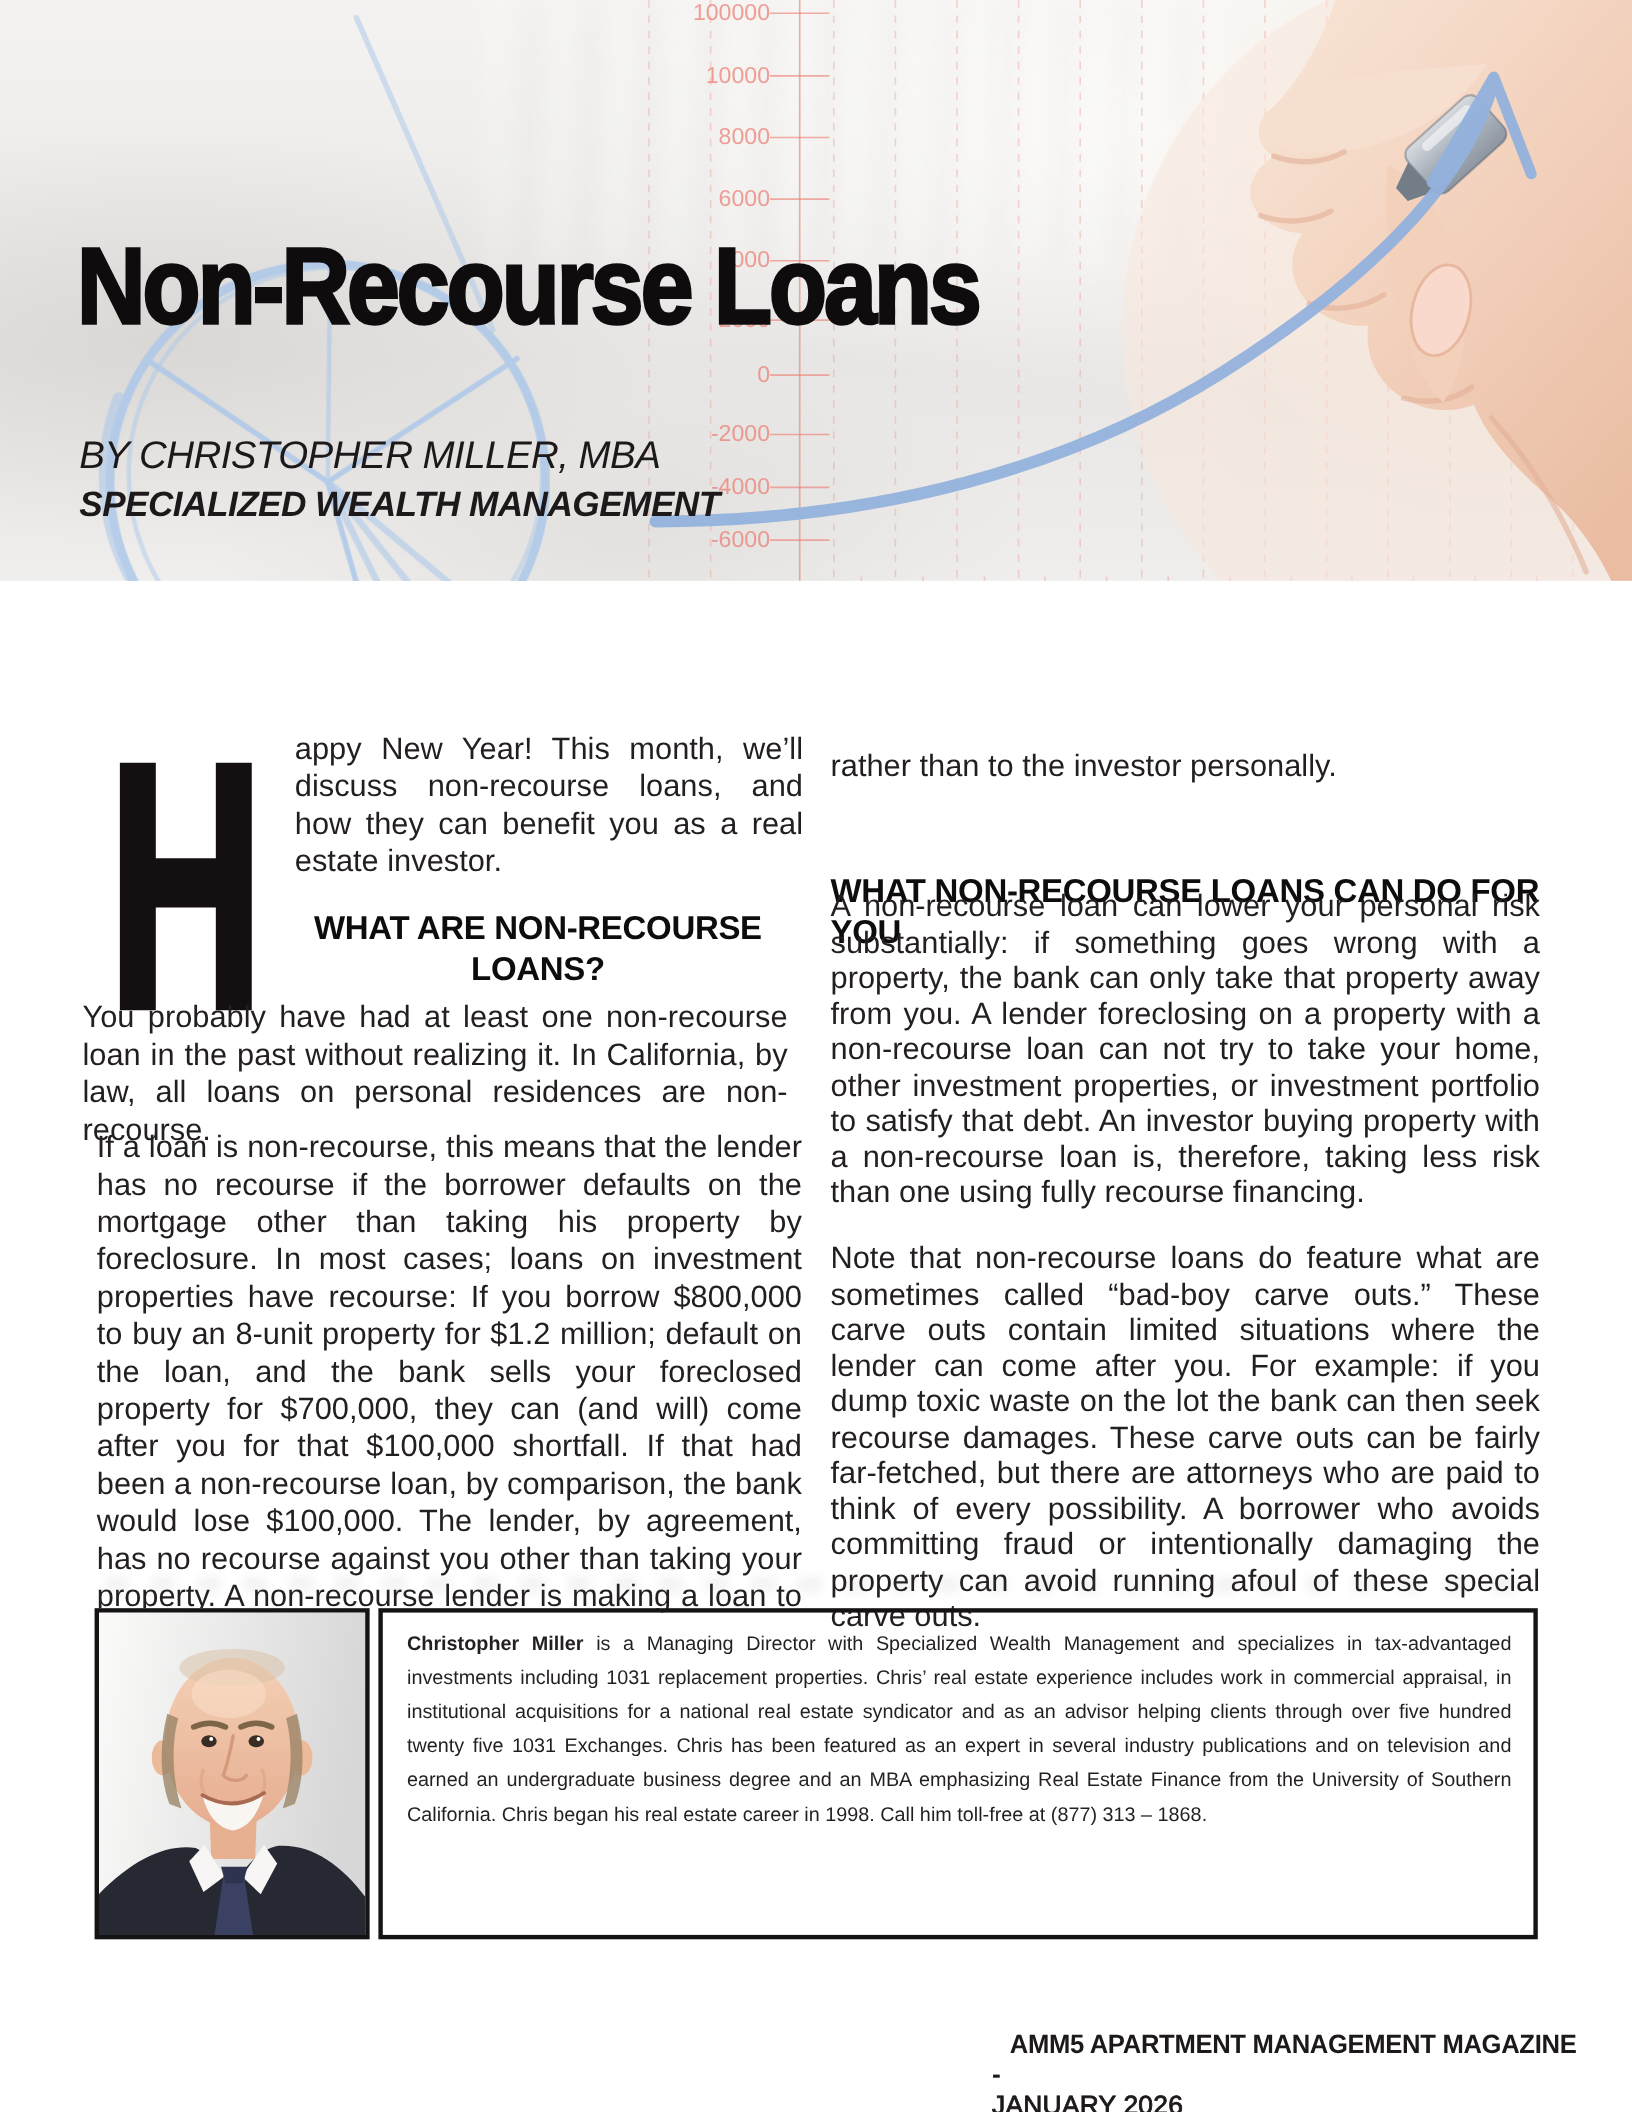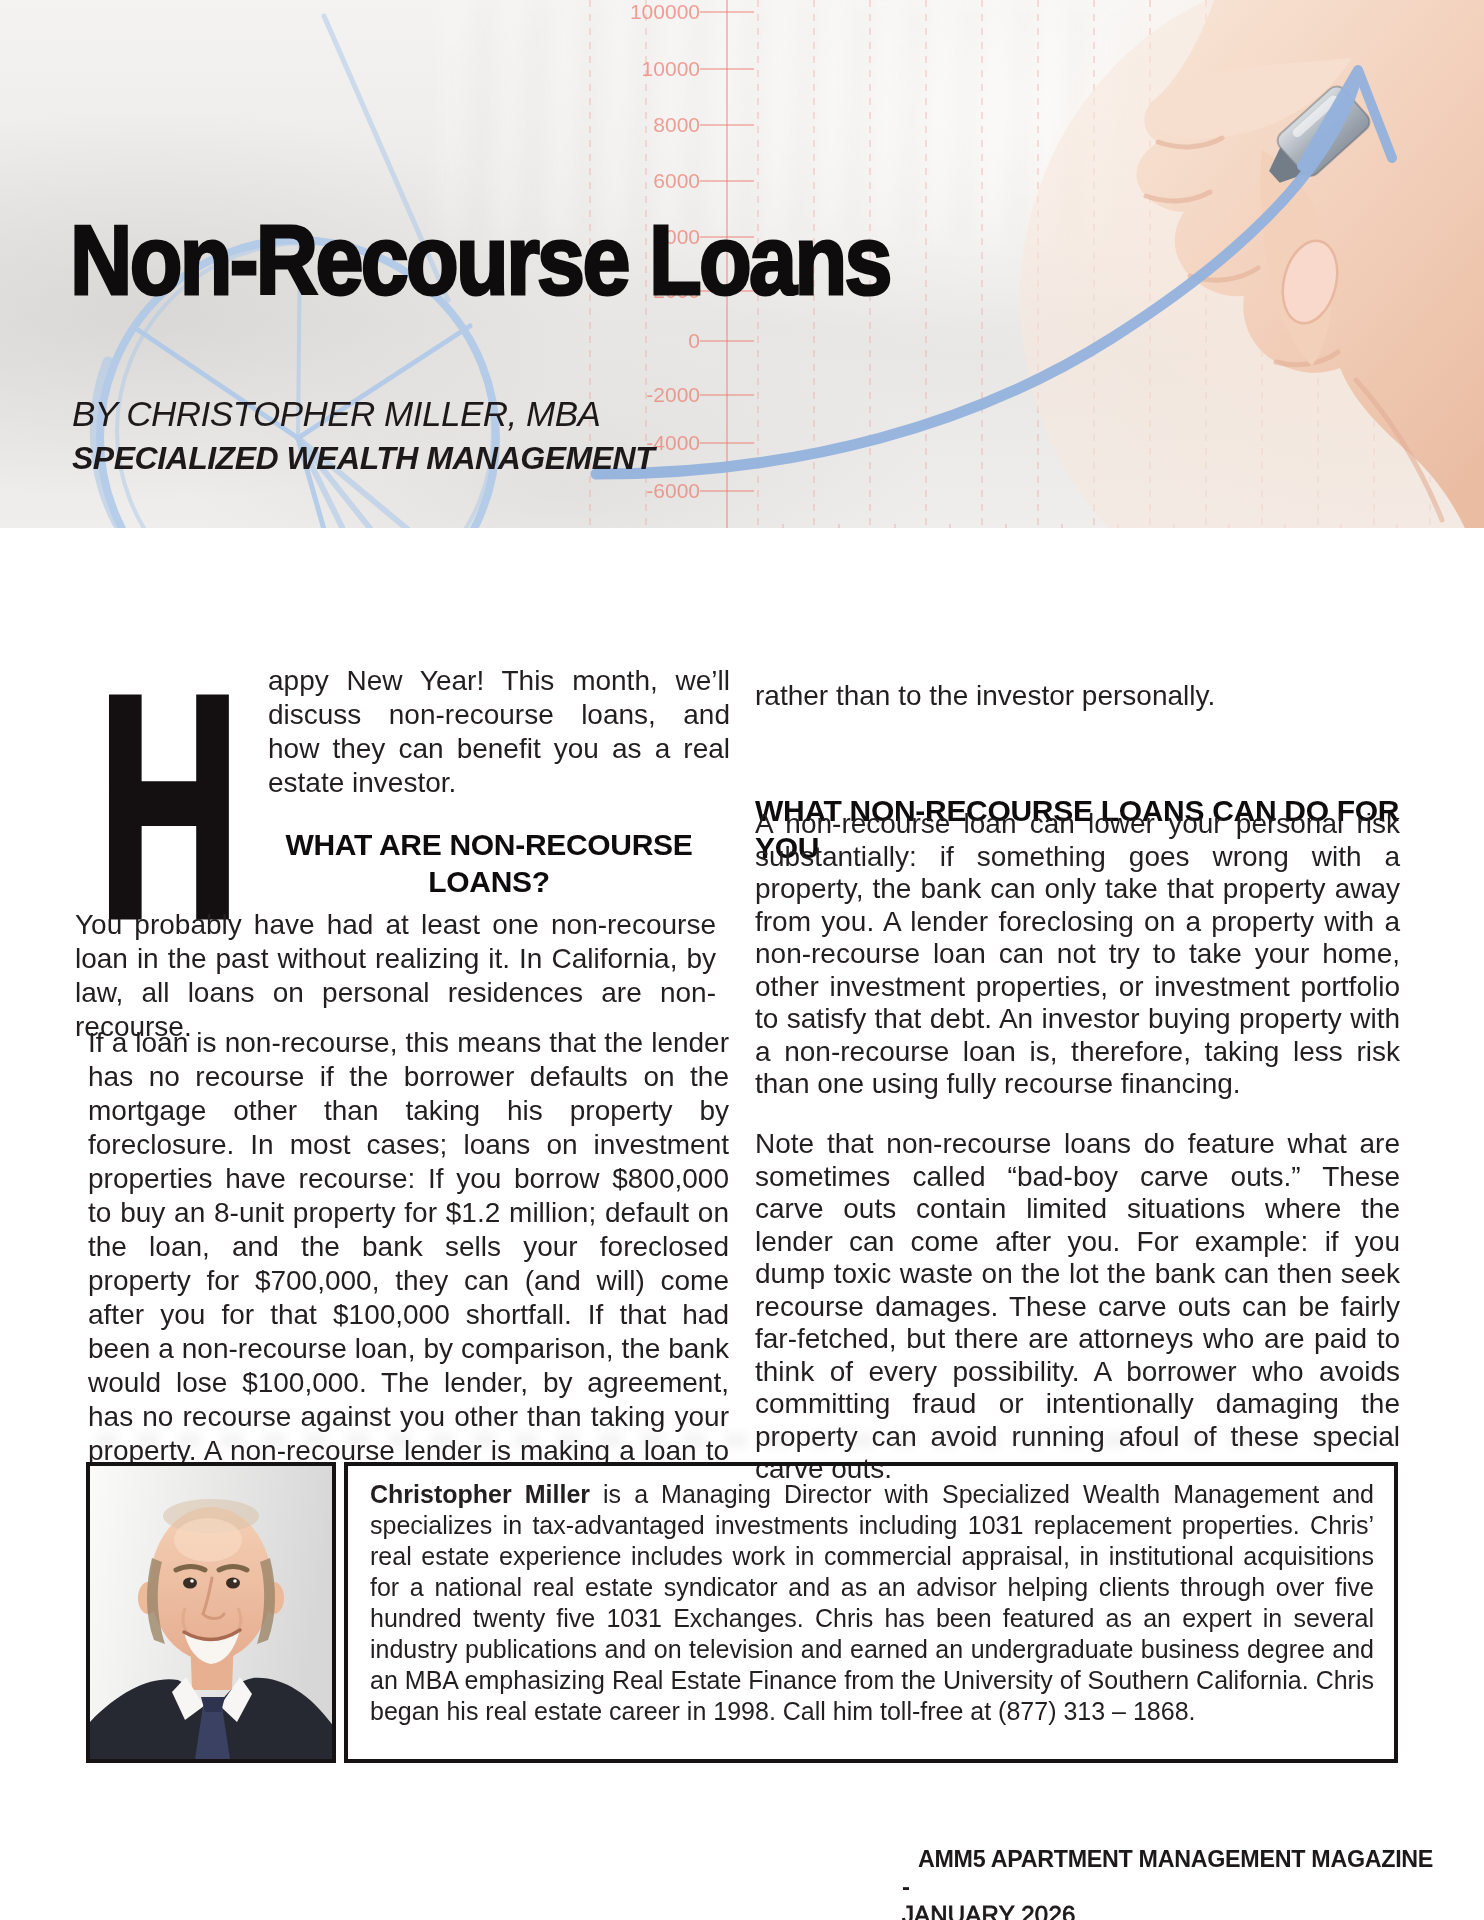--- a/index.html
+++ b/index.html
@@ -42,21 +42,21 @@
 
   .smudge{position:absolute;left:95px;top:1433px;width:1300px;height:15px;border-radius:8px;opacity:.45;
           background:repeating-linear-gradient(90deg, rgba(110,110,110,0.16) 0 22px, rgba(110,110,110,0) 22px 42px);
           filter:blur(4px);}
 
   
   .biophoto{position:absolute;left:86px;top:1462px;width:250px;height:301px;border:4px solid #161314;
             box-sizing:border-box;background:#e8e7e7;}
   .biophoto svg{display:block;}
   .biobox{position:absolute;left:344px;top:1462px;width:1054px;height:301px;border:4px solid #161314;
-          box-sizing:border-box;padding:13px 20px 8px 22px;font-size:25px;line-height:31px;
+          box-sizing:border-box;padding:13px 20px 8px 22px;font-size:18px;line-height:31px;
           text-align:justify;color:#231f20;}
   .bioname{font-weight:700;}
 
   
   .footer{position:absolute;right:84px;top:1845px;display:flex;align-items:baseline;white-space:nowrap;
           color:#1d191a;flex-direction:column;}
   .foot-mag{font-size:24px;font-weight:700;letter-spacing:-0.3px;transform:scaleX(.97);transform-origin:100% 100%;}
   .foot-sep{font-size:24px;font-weight:700;margin:0 10px 0 8px;}
   .foot-issue{font-size:24px;font-weight:400;-webkit-text-stroke:0.8px #1d191a;letter-spacing:0.2px;}
   .foot-page{font-size:41px;font-weight:700;-webkit-text-stroke:0.8px #1d191a;margin-left:33px;font-style:italic;}

